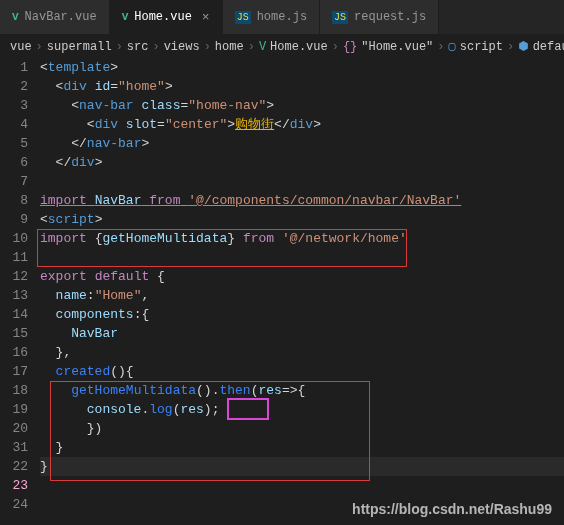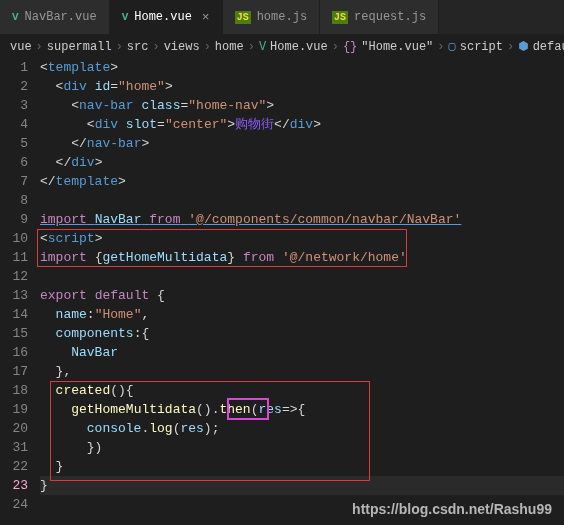--- a/index.html
+++ b/index.html
@@ -29,21 +29,21 @@
   cursor: pointer;
   font-size: 12px;
 }
 .tab.active {
   background: #1e1e1e;
 }
 .tab-label { color: #969696; }
 .tab.active .tab-label { color: #fff; }
 .tab-close { color: #969696; font-size: 13px; margin-left: 4px; }
 .vue-icon { color: #41b883; font-weight: bold; font-size: 11px; }
-.js-icon { color: #f1dd3f; font-weight: bold; font-size: 10px; background: #4d7c0f; padding: 1px 2px; }
+.js-icon { color: #f1dd3f; font-weight: normal; font-size: 10px; background: #0c4a6e; padding: 1px 2px; }
 .breadcrumb {
   display: flex;
   align-items: center;
   padding: 4px 10px;
   font-size: 12px;
   color: #ccc;
   gap: 4px;
   background: #1e1e1e;
   white-space: nowrap;
   overflow: hidden;
@@ -111,23 +111,23 @@
   font-family: Arial, sans-serif;
   opacity: 0.85;
   font-weight: bold;
 }
 
 .tag { color: #569cd6; font-family: Liberation Mono, monospace; }
 .attr { color: #9cdcfe; }
 .str { color: #ce9178; }
 .imp { color: #c586c0; }
 .var { color: #9cdcfe; }
-.fn { color: #fef9c3; }
+.fn { color: #3b82f6; }
 .pun { color: #d4d4d4; }
-.txt { color: #8b5cf6; }
+.txt { color: #eab308; text-decoration: underline; }
 .underline { text-decoration: underline; text-decoration-color: #569cd6; }
 </style>
 </head>
 <body>
 
 <div class="tabs">
   <div class="tab">
     <span class="vue-icon">V</span>
     <span class="tab-label">NavBar.vue</span>
   </div>
@@ -197,21 +197,20 @@
       <div class="cur">23</div>
       <div>24</div>
   </div>
   <div class="code">
     <div class="line"><span class="pun">&lt;</span><span class="tag">template</span><span class="pun">&gt;</span></div>
     <div class="line">  <span class="pun">&lt;</span><span class="tag">div</span> <span class="attr">id</span><span class="pun">=</span><span class="str">"home"</span><span class="pun">&gt;</span></div>
     <div class="line">    <span class="pun">&lt;</span><span class="tag">nav-bar</span> <span class="attr">class</span><span class="pun">=</span><span class="str">"home-nav"</span><span class="pun">&gt;</span></div>
     <div class="line">      <span class="pun">&lt;</span><span class="tag">div</span> <span class="attr">slot</span><span class="pun">=</span><span class="str">"center"</span><span class="pun">&gt;</span><span class="txt">购物街</span><span class="pun">&lt;/</span><span class="tag">div</span><span class="pun">&gt;</span></div>
     <div class="line">    <span class="pun">&lt;/</span><span class="tag">nav-bar</span><span class="pun">&gt;</span></div>
     <div class="line">  <span class="pun">&lt;/</span><span class="tag">div</span><span class="pun">&gt;</span></div>
-    <div class="line"><span class="pun">&lt;/</span><span class="tag">template</span><span class="pun">&gt;</span></div>
     <div class="line"></div>
     <div class="line"><span class="imp underline">import</span><span class="underline"> </span><span class="var underline">NavBar</span><span class="underline"> </span><span class="imp underline">from</span><span class="underline"> </span><span class="str underline">'@/components/common/navbar/NavBar'</span></div>
     <div class="line"><span class="pun">&lt;</span><span class="tag">script</span><span class="pun">&gt;</span></div>
     <div class="line"><span class="imp">import</span> <span class="pun">{</span><span class="var">getHomeMultidata</span><span class="pun">}</span> <span class="imp">from</span> <span class="str">'@/network/home'</span></div>
     <div class="line"></div>
     <div class="line"><span class="imp">export</span> <span class="imp">default</span> <span class="pun">{</span></div>
     <div class="line">  <span class="var">name</span><span class="pun">:</span><span class="str">"Home"</span><span class="pun">,</span></div>
     <div class="line">  <span class="var">components</span><span class="pun">:{</span></div>
     <div class="line">    <span class="var">NavBar</span></div>
     <div class="line">  <span class="pun">},</span></div>

